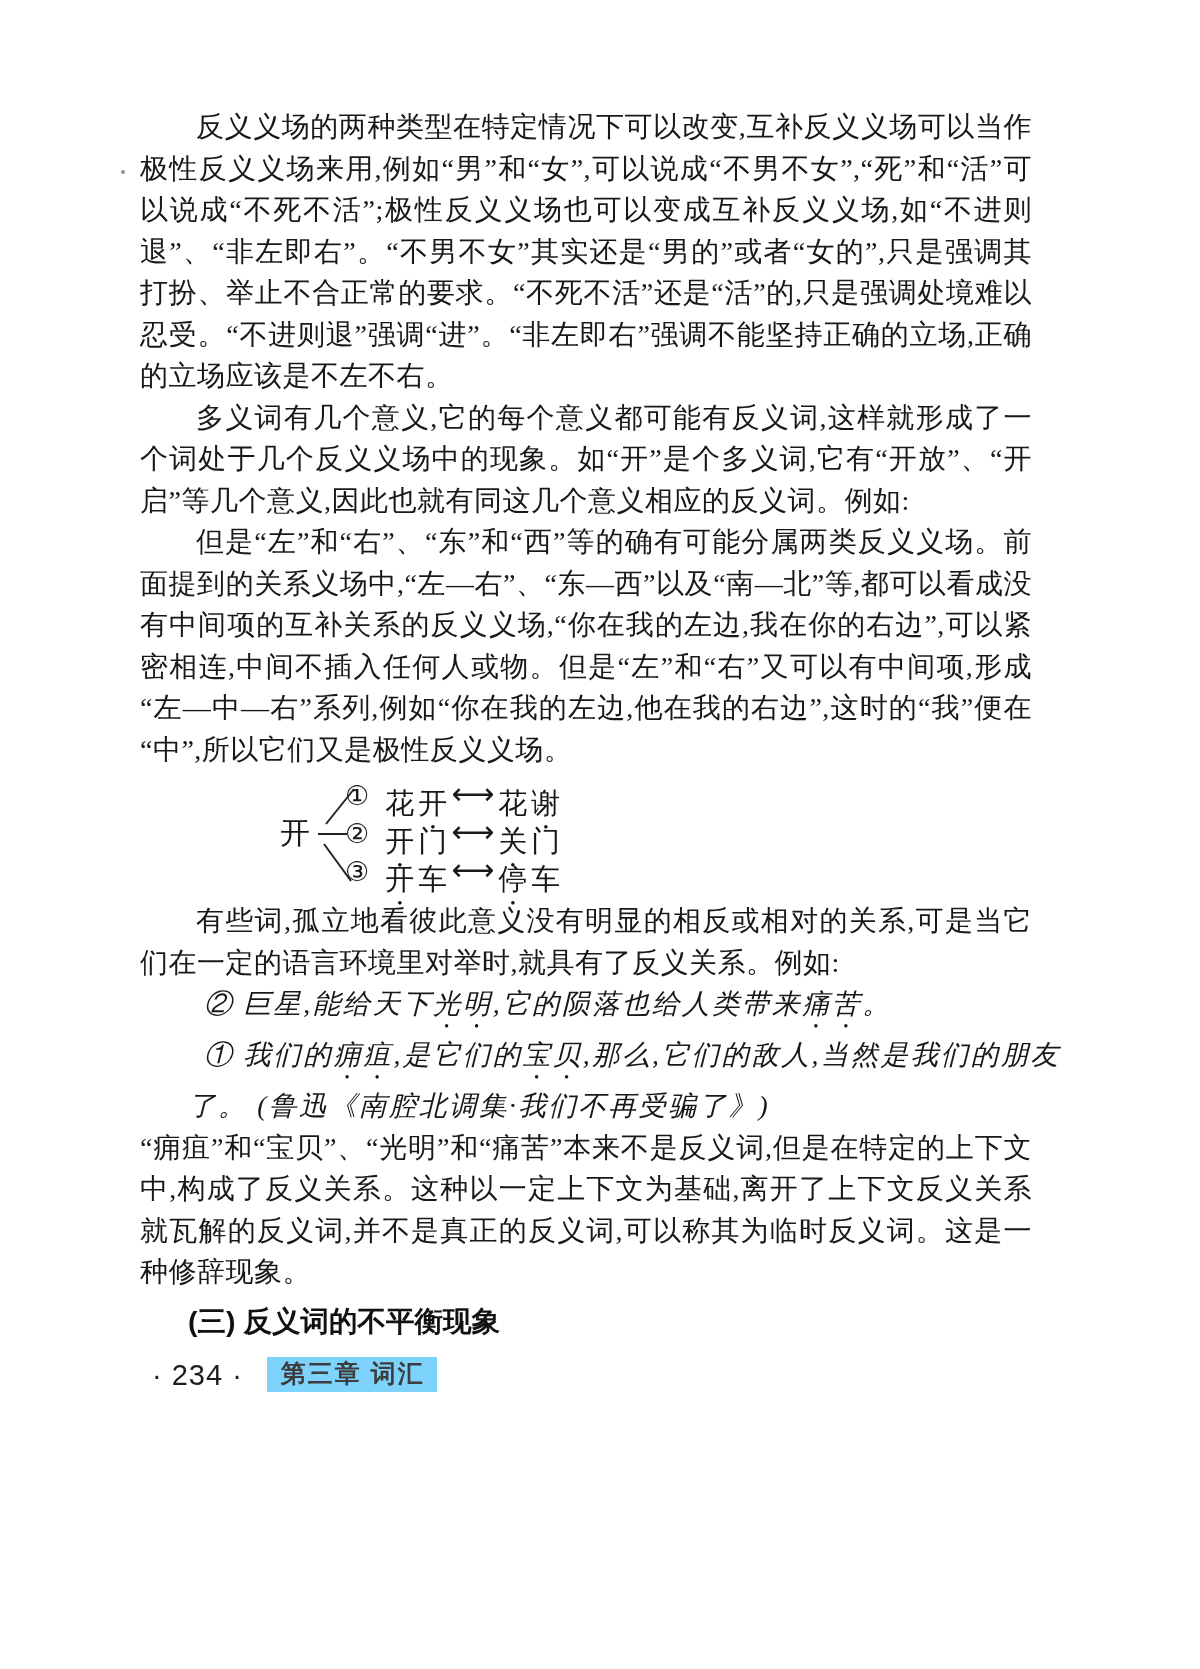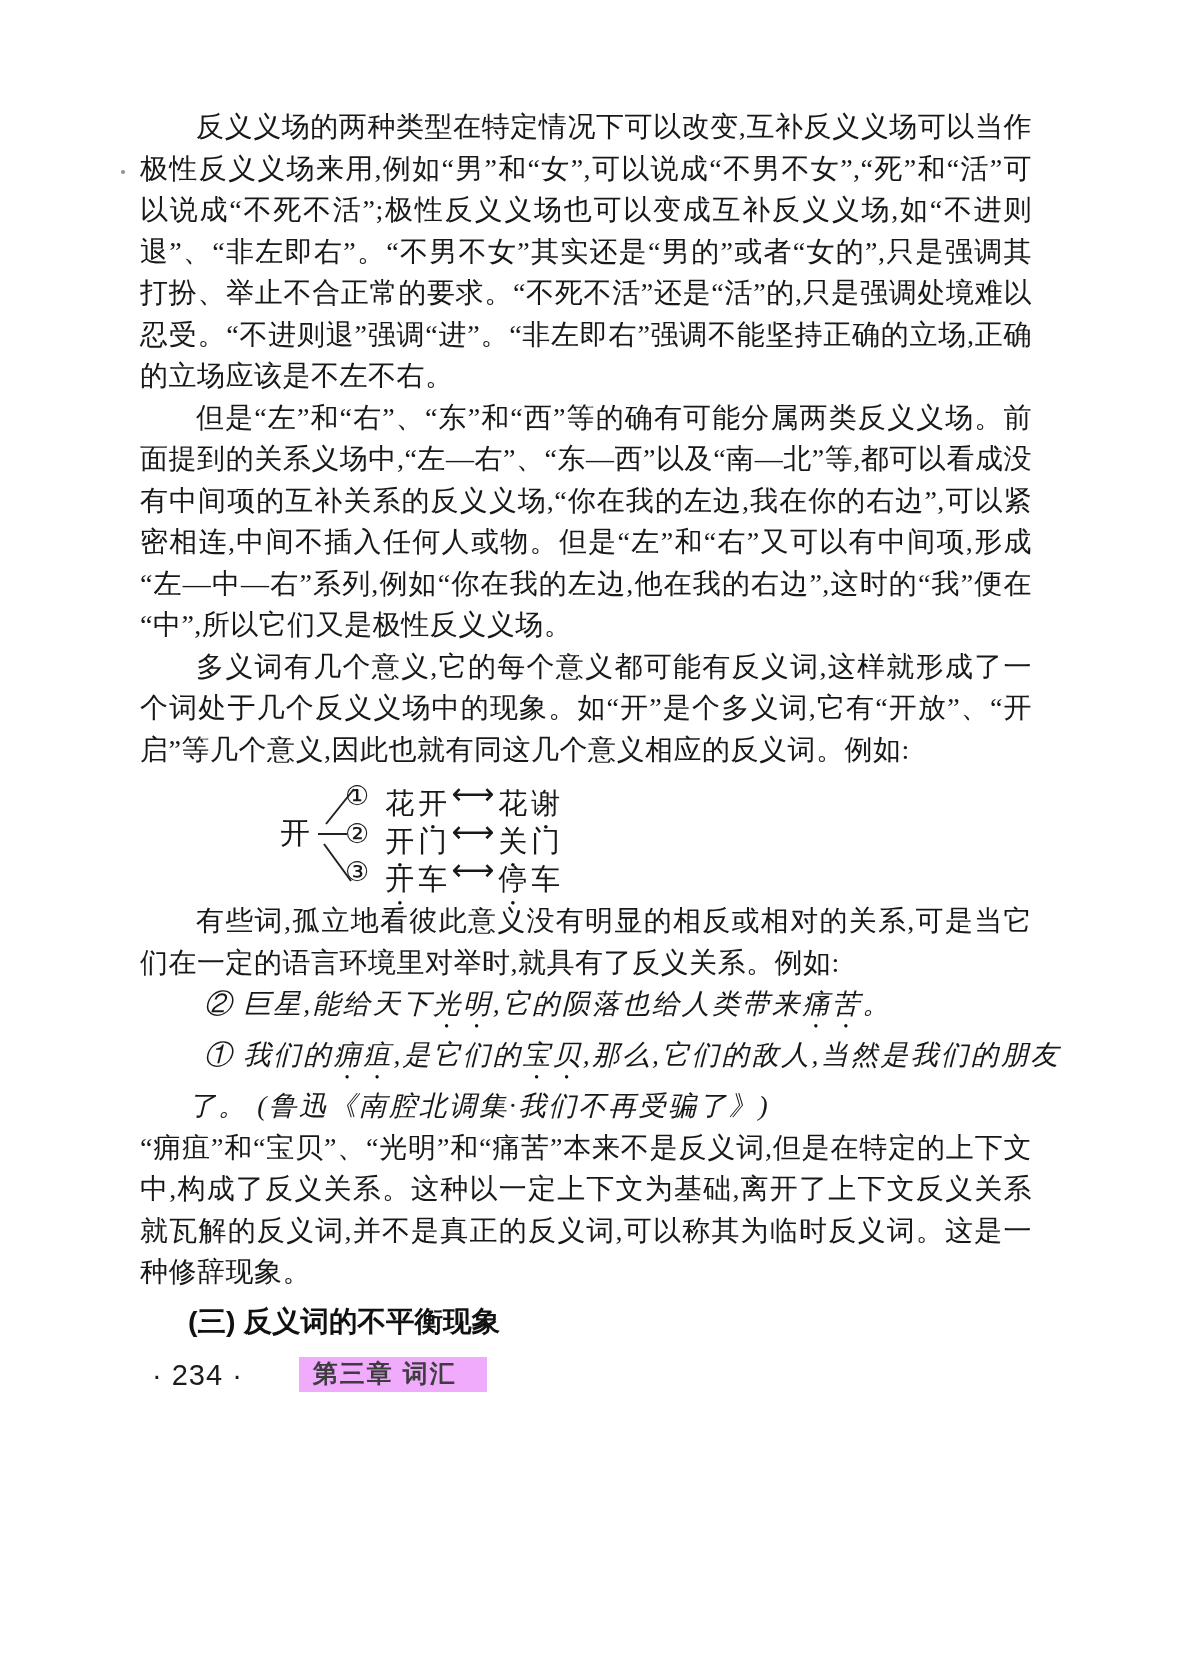--- a/index.html
+++ b/index.html
@@ -112,43 +112,43 @@
     align-items: flex-end;
     padding-left: 12px;
   }
   .page-num {
     font-family: "Liberation Sans", "DejaVu Sans", sans-serif;
     font-size: 29px;
     letter-spacing: 1px;
     color: #1c1c1c;
   }
   .chapter-box {
-    margin-left: 56px;
-    background: #f0abfc;
+    margin-left: 24px;
+    background: #7dd3fc;
     color: #3d3d3d;
     font-family: "Liberation Sans", "DejaVu Sans", sans-serif;
     font-weight: 700;
     font-size: 25px;
     line-height: 1;
-    padding: 4px 30px 6px 14px;
+    padding: 4px 12px 6px 14px;
     letter-spacing: 2px;
   }
 </style>
 </head>
 <body>
 
 <div class="page">
 
   <div class="speck"></div>
 
   <p class="para indent">反义义场的两种类型在特定情况下可以改变,互补反义义场可以当作极性反义义场来用,例如“男”和“女”,可以说成“不男不女”,“死”和“活”可以说成“不死不活”;极性反义义场也可以变成互补反义义场,如“不进则退”、“非左即右”。“不男不女”其实还是“男的”或者“女的”,只是强调其打扮、举止不合正常的要求。“不死不活”还是“活”的,只是强调处境难以忍受。“不进则退”强调“进”。“非左即右”强调不能坚持正确的立场,正确的立场应该是不左不右。</p>
 
+  <p class="para indent">多义词有几个意义,它的每个意义都可能有反义词,这样就形成了一个词处于几个反义义场中的现象。如“开”是个多义词,它有“开放”、“开启”等几个意义,因此也就有同这几个意义相应的反义词。例如:</p>
+
   <p class="para indent">但是“左”和“右”、“东”和“西”等的确有可能分属两类反义义场。前面提到的关系义场中,“左—右”、“东—西”以及“南—北”等,都可以看成没有中间项的互补关系的反义义场,“你在我的左边,我在你的右边”,可以紧密相连,中间不插入任何人或物。但是“左”和“右”又可以有中间项,形成“左—中—右”系列,例如“你在我的左边,他在我的右边”,这时的“我”便在“中”,所以它们又是极性反义义场。</p>
-
-  <p class="para indent">多义词有几个意义,它的每个意义都可能有反义词,这样就形成了一个词处于几个反义义场中的现象。如“开”是个多义词,它有“开放”、“开启”等几个意义,因此也就有同这几个意义相应的反义词。例如:</p>
 
   <div class="diagram">
     <span class="diag-stem">开</span>
     <svg class="connectors" width="260" height="120" viewBox="0 0 260 120">
       <line x1="186" y1="48" x2="214" y2="13" stroke="#222" stroke-width="2"></line>
       <line x1="178" y1="58" x2="207" y2="58" stroke="#222" stroke-width="2"></line>
       <line x1="184" y1="68" x2="211" y2="105" stroke="#222" stroke-width="2"></line>
     </svg>
 
     <div class="diag-row">

